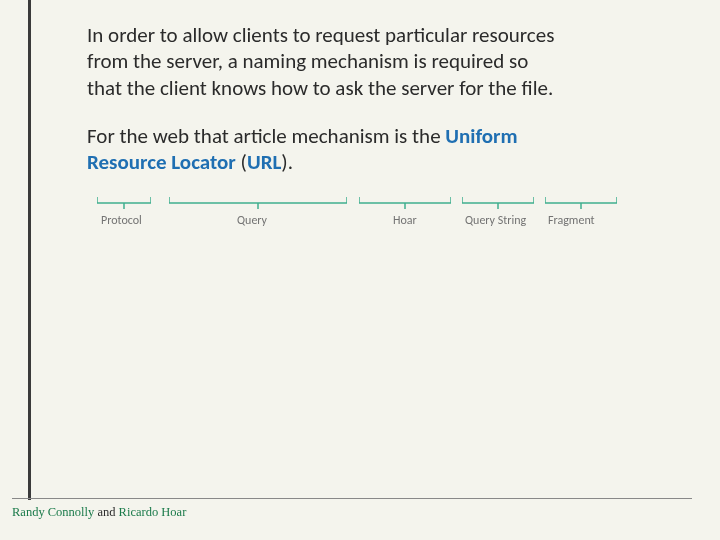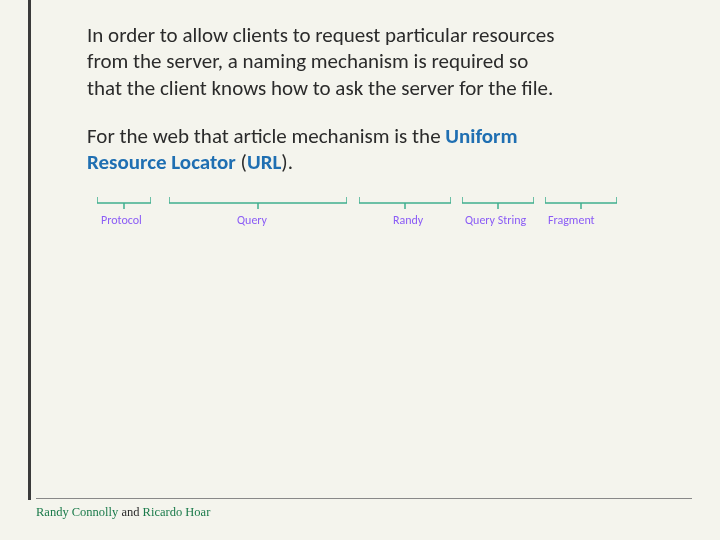--- a/index.html
+++ b/index.html
@@ -57,29 +57,29 @@
     position: absolute;
     top: 0;
     height: 10px;
   }
   .bracket svg { display: block; }
   .bracket-labels {
     position: relative;
     height: 20px;
     margin-top: 2px;
     font-size: 12px;
-    color: #8b5cf6;
+    color: #737373;
   }
   .bracket-labels span {
     position: absolute;
     top: 0;
   }
   .footer {
     position: absolute;
-    left: 36px;
+    left: 12px;
     right: 28px;
     bottom: 20px;
     border-top: 1px solid #888;
     padding-top: 6px;
     font-size: 12.5px;
     color: #2b2b2b;
     display: flex;
     justify-content: space-between;
     font-family: Georgia, "Times New Roman", serif;
     margin-top: 9px;
@@ -124,21 +124,21 @@
       <div class="bracket" style="left:448px;width:72px;">
         <svg width="72" height="12">
             <path d="M0 0 L0 6 L36 6 L36 12 L36 6 L72 6 L72 0" stroke="#3fae8f" stroke-width="1.5" fill="none"></path>
           </svg>
       </div>
     </div>
 
     <div class="bracket-labels">
       <span style="left:4px;">Protocol</span>
       <span style="left:140px;">Query</span>
-      <span style="left:296px;">Randy</span>
+      <span style="left:296px;">Hoar</span>
       <span style="left:368px;">Query String</span>
       <span style="left:451px;">Fragment</span>
     </div>
   </div>
 </div>
 
 <div class="footer">
   <div class="lt">
     <span class="green">Randy Connolly</span><span> and </span><span class="green">Ricardo Hoar</span>
   </div>

